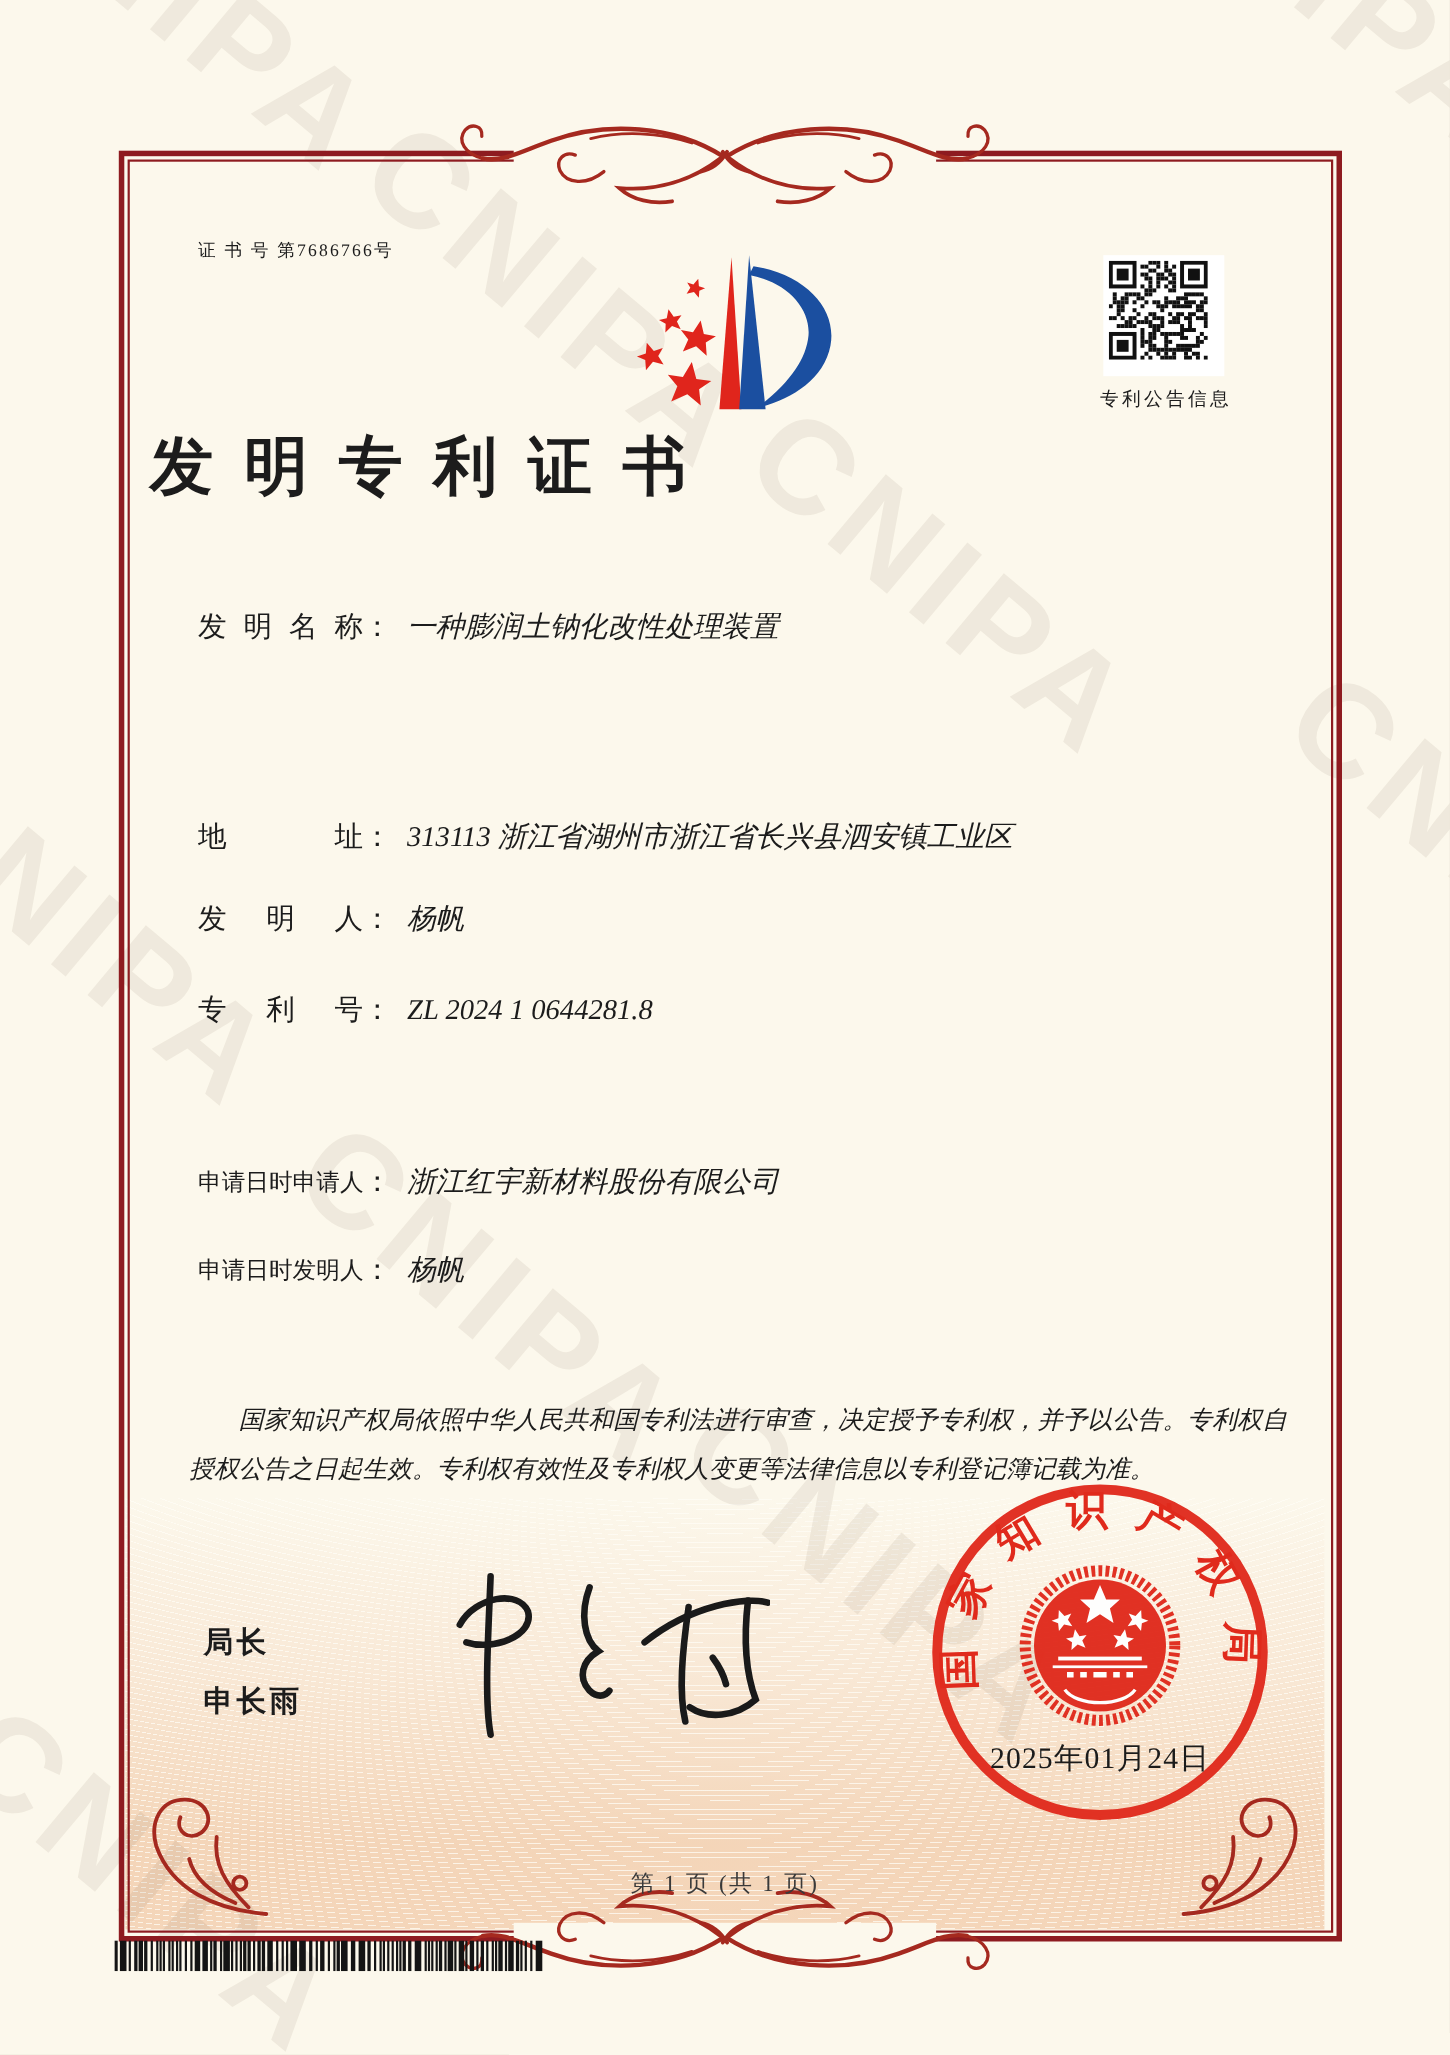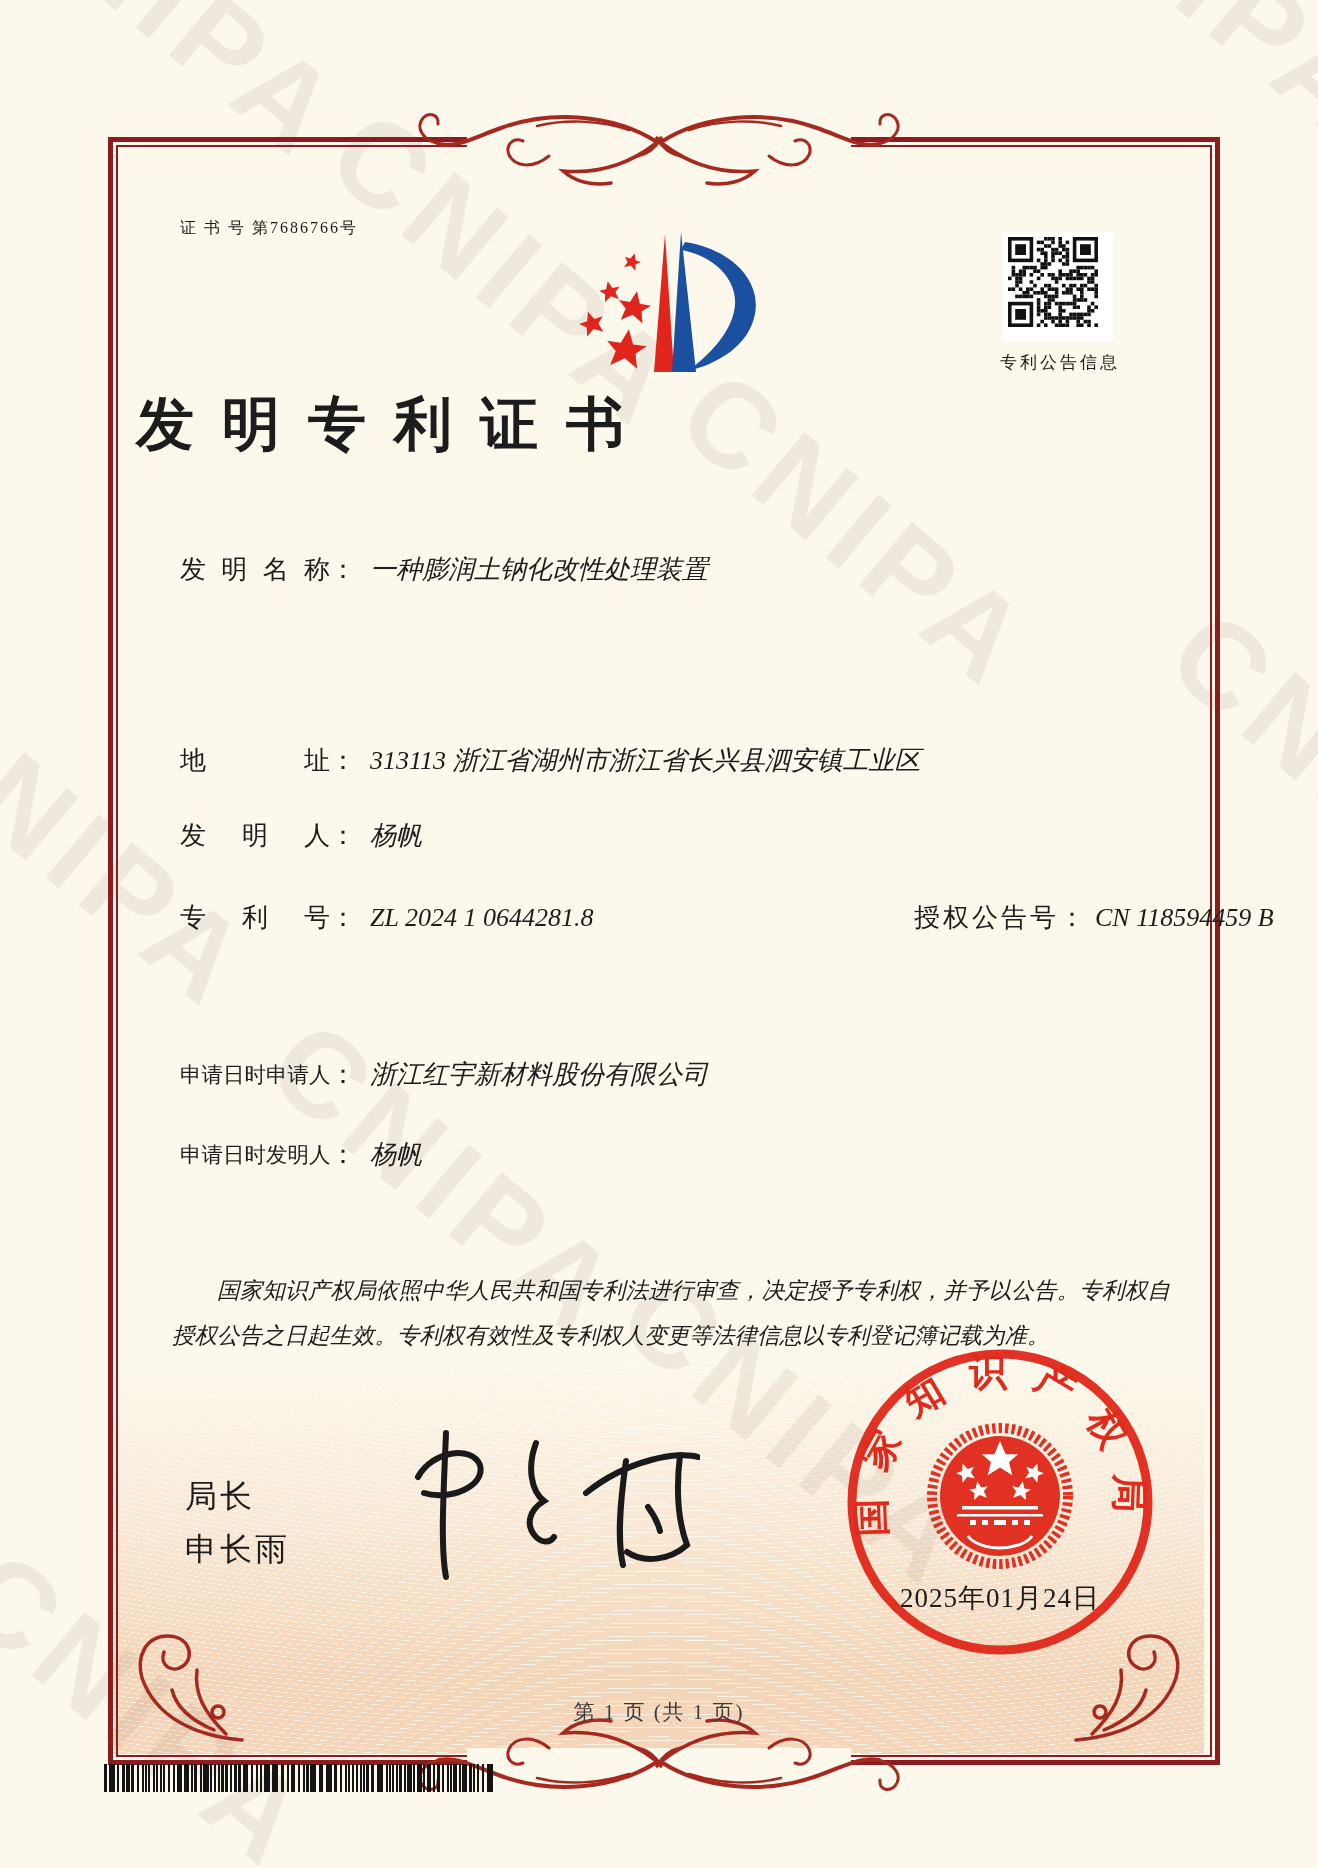--- a/index.html
+++ b/index.html
@@ -32,22 +32,22 @@
   .flabel{display:inline-block;width:150px;text-align:justify;text-align-last:justify;vertical-align:bottom;}
   .flabel.long{font-size:21.5px;line-height:34px;}
   .fvalue{margin-left:14px;font-style:italic;}
   .rcol{position:absolute;left:734px;top:0;}
   .rcol .rlabel{letter-spacing:3px;}
   .rcol .fvalue{margin-left:10px;}
   
   .statement{position:absolute;left:172px;top:1268px;width:998px;font-size:22.5px;line-height:45px;
              text-align:justify;text-indent:2em;z-index:6;font-style:italic;}
   
-  .who{position:absolute;left:185px;font-size:32px;z-index:7;
-       font-family:"Liberation Sans","DejaVu Sans",sans-serif;font-weight:400;letter-spacing:3px;}
+  .who{position:absolute;left:185px;font-size:27px;z-index:7;
+       font-family:"Liberation Sans","DejaVu Sans",sans-serif;font-weight:700;letter-spacing:3px;}
   .sig{position:absolute;left:390px;top:1415px;width:310px;height:175px;z-index:7;}
   
   .seal{position:absolute;left:846px;top:1348px;width:308px;height:308px;z-index:7;}
   .seal svg{position:absolute;inset:0;}
   .seal-date{position:absolute;left:0;top:232px;width:100%;text-align:center;
              font-size:27px;letter-spacing:1px;color:#1b1b1b;}
   
   .pageno{position:absolute;left:108px;top:1698px;width:1102px;text-align:center;
           font-size:21px;letter-spacing:2px;color:#3a3a3a;z-index:6;}
   .barcode{position:absolute;left:104px;top:1764px;width:394px;height:28px;z-index:6;}
@@ -382,23 +382,20 @@
     <span class="flabel">发明名称</span><span>：</span><span class="fvalue">一种膨润土钠化改性处理装置</span>
   </div>
   <div class="row" style="top:743px">
     <span class="flabel">地址</span><span>：</span><span class="fvalue">313113 浙江省湖州市浙江省长兴县泗安镇工业区</span>
   </div>
   <div class="row" style="top:818px">
     <span class="flabel">发明人</span><span>：</span><span class="fvalue">杨帆</span>
   </div>
   <div class="row" style="top:900px;width:1000px">
     <span class="flabel">专利号</span><span>：</span><span class="fvalue">ZL 2024 1 0644281.8</span>
-    <span class="rcol">
-      <span class="rlabel">授权公告号</span><span>：</span><span class="fvalue">CN 118594459 B</span>
-    </span>
   </div>
   <div class="row" style="top:1057px">
     <span class="flabel long">申请日时申请人</span><span>：</span><span class="fvalue">浙江红宇新材料股份有限公司</span>
   </div>
   <div class="row" style="top:1137px">
     <span class="flabel long">申请日时发明人</span><span>：</span><span class="fvalue">杨帆</span>
   </div>
 
   <div class="statement">国家知识产权局依照中华人民共和国专利法进行审查，决定授予专利权，并予以公告。专利权自授权公告之日起生效。专利权有效性及专利权人变更等法律信息以专利登记簿记载为准。</div>
 

